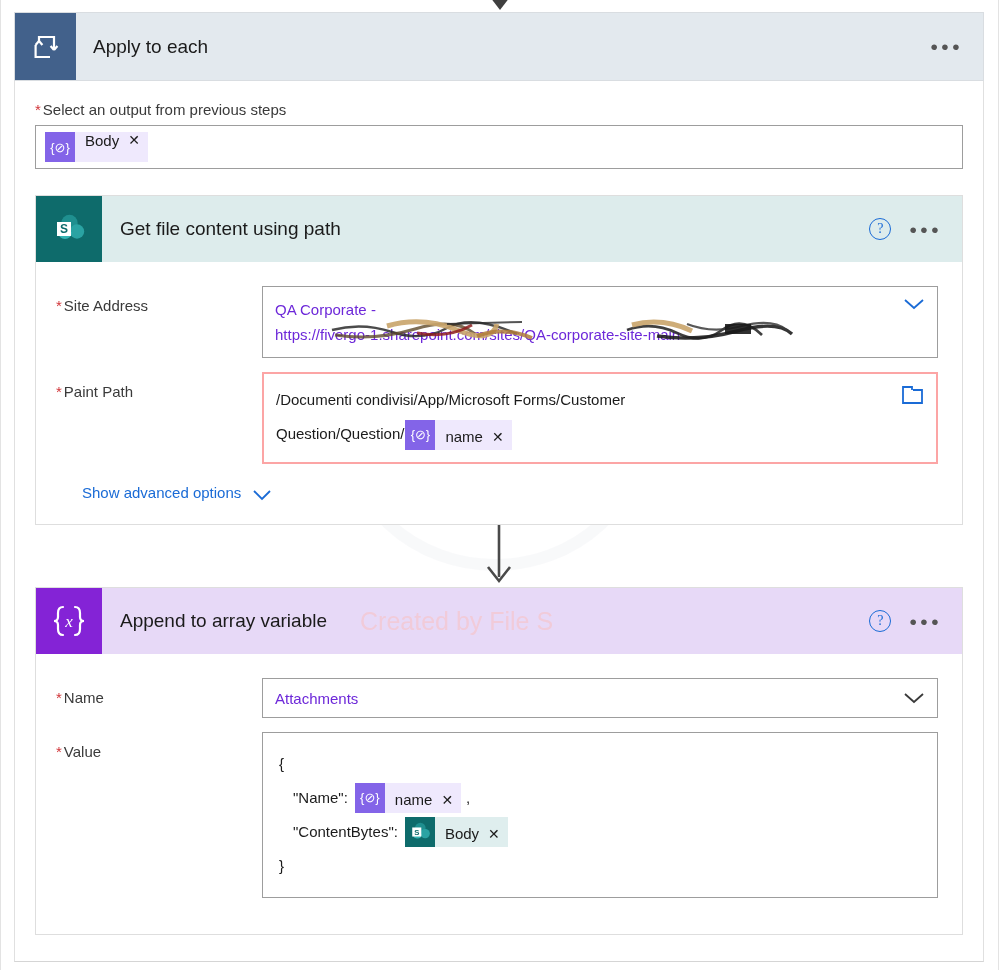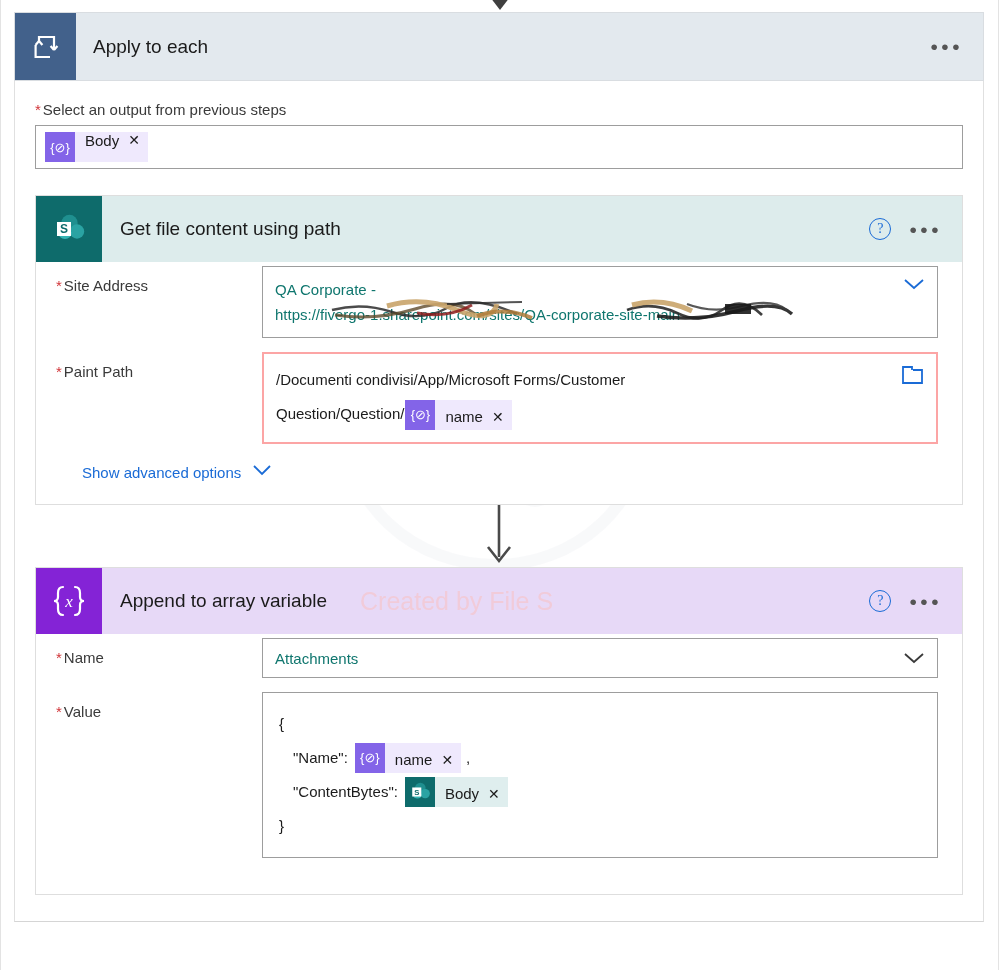--- a/index.html
+++ b/index.html
@@ -194,21 +194,21 @@
     border-radius: 50%;
     color: #1a6bd6;
     font-size: 14px;
     display: flex;
     align-items: center;
     justify-content: center;
     cursor: pointer;
     font-family: "Liberation Serif", serif;
   }
 
-  .action-body { padding: 4px 24px 22px 20px; }
+  .action-body { padding: 24px 24px 22px 20px; }
 
   .form-row {
     display: flex;
     align-items: flex-start;
     margin-bottom: 14px;
   }
   .form-label {
     width: 206px;
     min-width: 206px;
     font-size: 15px;
@@ -217,21 +217,21 @@
   }
   .form-control { flex: 1; }
 
   .combo {
     border: 1px solid #9d9d9d;
     background: #fff;
     display: flex;
     align-items: center;
     padding: 9px 12px;
     font-size: 15px;
-    color: #0f766e;
+    color: #6d28d9;
     min-height: 40px;
     gap: 16px;
   }
   .combo .combo-val { flex: 1; }
   .combo.two-line { align-items: flex-start; padding-top: 10px; padding-bottom: 10px;}
   .combo .line { line-height: 25px; }
 
   .chev {
     color: #1a6bd6;
     flex-shrink: 0;
@@ -262,21 +262,21 @@
   .folder-btn {
     position: absolute;
     right: 12px; top: 11px;
     cursor: pointer;
   }
 
   .adv-link {
     color: #1a6bd6;
     font-size: 15px;
     display: inline-flex;
-    align-items: flex-start;
+    align-items: flex-end;
     gap: 11px;
     cursor: pointer;
     margin-top: 6px;
     margin-left: 26px;
   }
 
   
   .connector {
     display: flex;
     justify-content: center;

